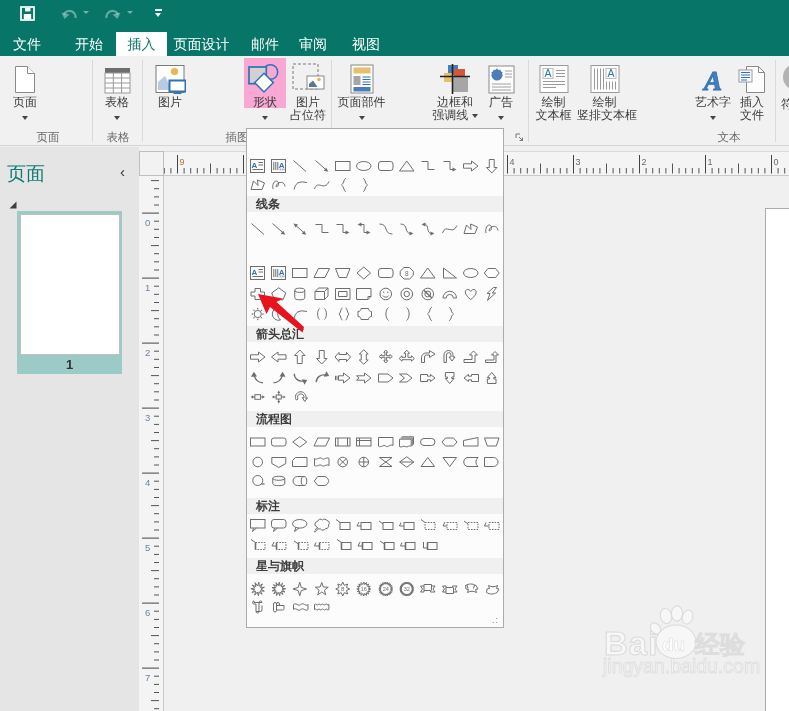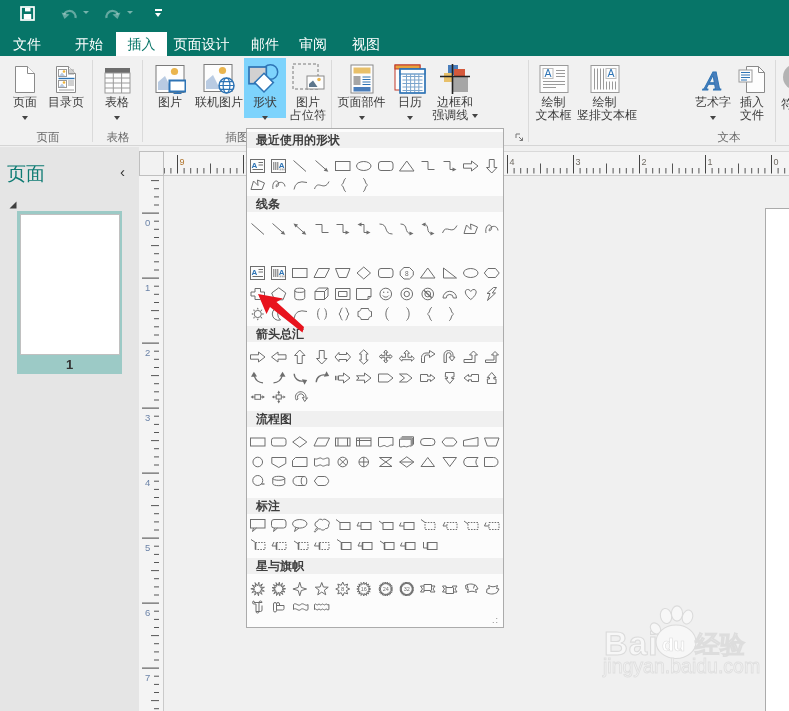--- a/index.html
+++ b/index.html
@@ -84,38 +84,20 @@
             <path d="M1.5 1.5 h12 l7 7 v19 h-19 z" fill="#fff" stroke="#8a8a8a"></path>
             <path d="M13.5 1.5 v7 h7" fill="#fff" stroke="#8a8a8a"></path>
           </svg>
         </div>
       <div class="rlab">页面</div>
         <div class="rcaret">
           <span class="caret"></span>
         </div>
     </div>
 
-    <div class="rbtn" style="left:45px;width:42px">
-      <div class="icw">
-          <svg class="ic" width="22" height="29" viewBox="0 0 22 29">
-            <path d="M1.5 1.5 h12 l7 7 v19 h-19 z" fill="#fff" stroke="#8a8a8a"></path>
-            <path d="M13.5 1.5 v7 h7" fill="#fff" stroke="#8a8a8a"></path>
-            <rect x="3.5" y="4.5" width="8" height="7" fill="#fff" stroke="#9a9a9a"></rect>
-            <circle cx="9" cy="6.5" r="1.3" fill="#efb338" stroke="none"></circle>
-            <path d="M4 11 l3-3.5 3 3.5z" fill="#b9cbe2" stroke="none"></path>
-            <path d="M13 5 h6 M13 7 h6 M13 9 h6" stroke="#a0a0a0"></path>
-            <path d="M3.5 13.5 h16" stroke="#2e74b5" stroke-width="1.4"></path>
-            <rect x="3.5" y="15.5" width="8" height="7" fill="#fff" stroke="#9a9a9a"></rect>
-            <circle cx="9" cy="17.5" r="1.3" fill="#efb338" stroke="none"></circle>
-            <path d="M4 22 l3-3.5 3 3.5z" fill="#b9cbe2" stroke="none"></path>
-            <path d="M13 16 h6 M13 18 h6 M13 20 h6 M4 25 h15" stroke="#a0a0a0"></path>
-          </svg>
-        </div>
-      <div class="rlab">目录页</div>
-    </div>
 
     <div class="rbtn" style="left:95px;width:44px">
       <div class="icw">
           <svg class="ic" width="27" height="27" viewBox="0 0 27 27">
             <rect x="1" y="1" width="25" height="5" fill="#6d6d6d" stroke="none"></rect>
             <rect x="1" y="6" width="25" height="20" fill="#fdfdfd" stroke="none"></rect>
             <path d="M1 11 h25 M1 16 h25 M1 21 h25 M9.3 6 v20 M17.6 6 v20" stroke="#9a9a9a"></path>
             <rect x="1" y="6" width="25" height="20" fill="none" stroke="#9a9a9a"></rect>
           </svg>
         </div>
@@ -131,35 +113,22 @@
             <rect x="1" y="1.5" width="28" height="27" fill="#fdfdfd" stroke="#7b7b7b"></rect>
             <circle cx="19.5" cy="7.5" r="3.6" fill="#eab54e" stroke="none"></circle>
             <path d="M3 26 v-8 l7-6 7 14z" fill="#b9cbe2" stroke="none"></path>
             <rect x="14.5" y="16.5" width="16" height="11" fill="#fff" stroke="#2e74b5" stroke-width="2"></rect>
             <path d="M22.5 27.5 v2.5 M18.5 29.8 h8" stroke="#2e74b5" stroke-width="1.6"></path>
           </svg>
         </div>
       <div class="rlab">图片</div>
     </div>
 
-    <div class="rbtn" style="left:194px;width:50px">
-      <div class="icw">
-          <svg class="ic" width="32" height="31" viewBox="0 0 32 31">
-            <rect x="1" y="1.5" width="28" height="27" fill="#fdfdfd" stroke="#7b7b7b"></rect>
-            <circle cx="19.5" cy="7.5" r="3.6" fill="#eab54e" stroke="none"></circle>
-            <path d="M3 26 v-8 l7-6 7 14z" fill="#b9cbe2" stroke="none"></path>
-            <circle cx="23.5" cy="22.5" r="7.5" fill="#fff" stroke="#2e74b5" stroke-width="1.5"></circle>
-            <ellipse cx="23.5" cy="22.5" rx="3.4" ry="7.5" fill="none" stroke="#2e74b5" stroke-width="1.2"></ellipse>
-            <path d="M16 22.5 h15 M17.2 18.6 h12.6 M17.2 26.4 h12.6" stroke="#2e74b5" stroke-width="1.2"></path>
-          </svg>
-        </div>
-      <div class="rlab">联机图片</div>
-    </div>
-
-    <div class="rbtn" style="left:244px;width:42px;height:60px;background:#7dd3fc;top:2px">
+
+    <div class="rbtn" style="left:244px;width:42px;height:50px;background:#f9a8d4;top:2px">
       <div class="icw">
           <svg class="ic" width="34" height="31" viewBox="0 0 34 31">
             <circle cx="22.4" cy="9" r="7.3" fill="none" stroke="#2e74b5" stroke-width="1.5"></circle>
             <rect x="1" y="4" width="17.3" height="16.7" fill="#d2d1d1" stroke="#2e74b5" stroke-width="1.7"></rect>
             <path d="M16 10.2 L25.4 19.6 L16 29 L6.6 19.6 Z" fill="#fff" stroke="#2e74b5" stroke-width="1.5"></path>
           </svg>
         </div>
       <div class="rlab">形状</div>
         <div class="rcaret">
           <span class="caret"></span>
@@ -187,51 +156,48 @@
             <path d="M12.5 13 h8 M12.5 15.5 h8 M12.5 18 h8 M12.5 20.5 h8" stroke="#2e74b5"></path>
             <rect x="3.5" y="23" width="17" height="4.5" fill="#4a7ebb" stroke="none"></rect>
           </svg>
         </div>
       <div class="rlab">页面部件</div>
         <div class="rcaret">
           <span class="caret"></span>
         </div>
     </div>
 
-    <div class="rbtn" style="left:389px;width:42px">
-      <div class="icw">
-          <svg class="ic" width="32" height="30" viewBox="0 0 32 30">
-            <rect x="1" y="1" width="25" height="25" fill="#fdfdfd" stroke="#c0392b"></rect>
-            <rect x="1" y="1" width="25" height="4" fill="#e8a33d" stroke="#c0392b"></rect>
-            <path d="M5 8 h18 M5 11 h18 M5 14 h18 M5 17 h18 M5 20 h18" stroke="#e5b8b0"></path>
-            <rect x="6" y="5" width="25" height="24" fill="#fdfdfd" stroke="#2e74b5"></rect>
-            <rect x="6" y="5" width="25" height="5" fill="#fdfdfd" stroke="#2e74b5"></rect>
-            <path d="M8.5 12.5 h20 M8.5 16 h20 M8.5 19.5 h20 M8.5 23 h20 M8.5 26.5 h20 M12.5 10 v19 M16.6 10 v19 M20.7 10 v19 M24.8 10 v19" stroke="#7aa4cc"></path>
-            <rect x="6" y="5" width="25" height="24" fill="none" stroke="#2e74b5" stroke-width="1.4"></rect>
-          </svg>
-        </div>
-      <div class="rlab">日历</div>
-        <div class="rcaret">
-          <span class="caret"></span>
-        </div>
-    </div>
 
     <div class="rbtn" style="left:431px;width:48px">
       <div class="icw">
           <svg class="ic" width="30" height="30" viewBox="0 0 30 30">
             <rect x="8" y="1" width="10" height="10" fill="#4a7ebb" stroke="none"></rect>
             <rect x="14" y="5" width="11" height="11" fill="#d4593c" stroke="none"></rect>
             <rect x="4" y="9" width="9" height="9" fill="#e8c06a" stroke="none"></rect>
             <rect x="12" y="12" width="16" height="16" fill="#a6a6a6" stroke="none"></rect>
             <path d="M12.5 0 v30 M0 12.5 h30" stroke="#222" stroke-width="1.6"></path>
           </svg>
         </div>
       <div class="rlab">边框和<br>强调线 <span class="caret" style="margin-bottom:1px"></span></div>
     </div>
 
+    <div class="rbtn" style="left:479px;width:44px">
+      <div class="icw">
+          <svg class="ic" width="27" height="29" viewBox="0 0 27 29">
+            <rect x="1" y="1" width="25" height="27" fill="#fdfdfd" stroke="#8a8a8a"></rect>
+            <circle cx="9" cy="10" r="5.5" fill="#4a7ebb" stroke="none"></circle>
+            <path d="M9 3.2 l1.3 2 2.2-.8-.1 2.4 2.4.5-1.5 1.9 1.5 1.9-2.4.5.1 2.4-2.2-.8-1.3 2-1.3-2-2.2.8.1-2.4-2.4-.5 1.5-1.9-1.5-1.9 2.4-.5-.1-2.4 2.2.8z" fill="#4a7ebb" stroke="none"></path>
+            <path d="M17 6 h7 M17 9 h7 M17 12 h7 M4 19 h19 M4 22 h19 M4 25 h19" stroke="#a0a0a0"></path>
+          </svg>
+        </div>
+      <div class="rlab">广告</div>
+        <div class="rcaret">
+          <span class="caret"></span>
+        </div>
+    </div>
 
     <div class="rbtn" style="left:530px;width:47px">
       <div class="icw">
           <svg class="ic" width="30" height="30" viewBox="0 0 30 30">
             <rect x="1" y="1.5" width="28" height="27" fill="#fdfdfd" stroke="#9a9a9a"></rect>
             <rect x="4" y="4.5" width="10" height="10" fill="none" stroke="#bdbdbd"></rect>
             <text x="9" y="13" font-size="10.5" fill="#2e74b5" stroke="none" text-anchor="middle" font-family="Liberation Sans">A</text>
             <path d="M17 6.5 h9 M17 9.5 h9 M17 12.5 h9 M4 17.5 h22 M4 20.5 h22 M4 23.5 h13" stroke="#9a9a9a"></path>
           </svg>
         </div>
@@ -506,21 +472,20 @@
 <path d="M80 21 c11.5 0 20 8 20 17 a20 16.5 0 0 1 -40 0 c0-9 8.5-17 20-17 z"></path>
 <text x="99" y="49" font-size="25" font-weight="bold" font-family="Liberation Sans" fill="#f2f2f2" stroke="#dddddd" stroke-width="0.8">经验</text>
 </g>
 <text x="66" y="47" font-size="19" font-weight="bold" fill="#ffffff" stroke="#dddddd" stroke-width="0.6" font-family="Liberation Sans">du</text>
 <text x="7" y="69" font-size="19.5" fill="#f4f4f4" stroke="#dfdfdf" stroke-width="0.9" font-family="Liberation Sans">jingyan.baidu.com</text>
 </svg>
 </div>
   </div>
 
   <div id="menu">
-      <div class="mh" style="top:3px">最近使用的形状</div>
       <div class="mr" style="top:26.5px">
         <span class="mc">
           <svg width="18" height="16" viewBox="0 0 18 16">
             <rect x="1.5" y="1.5" width="14" height="13"></rect>
             <text x="5.5" y="9.5" font-size="8" font-weight="bold" fill="#2e74b5" stroke="none" text-anchor="middle" font-family="Liberation Sans">A</text>
             <path d="M9.5 4.5 h4.5 M9.5 7 h4.5 M3.5 11.5 h10.5"></path>
           </svg>
         </span>
         <span class="mc">
           <svg width="18" height="16" viewBox="0 0 18 16">

